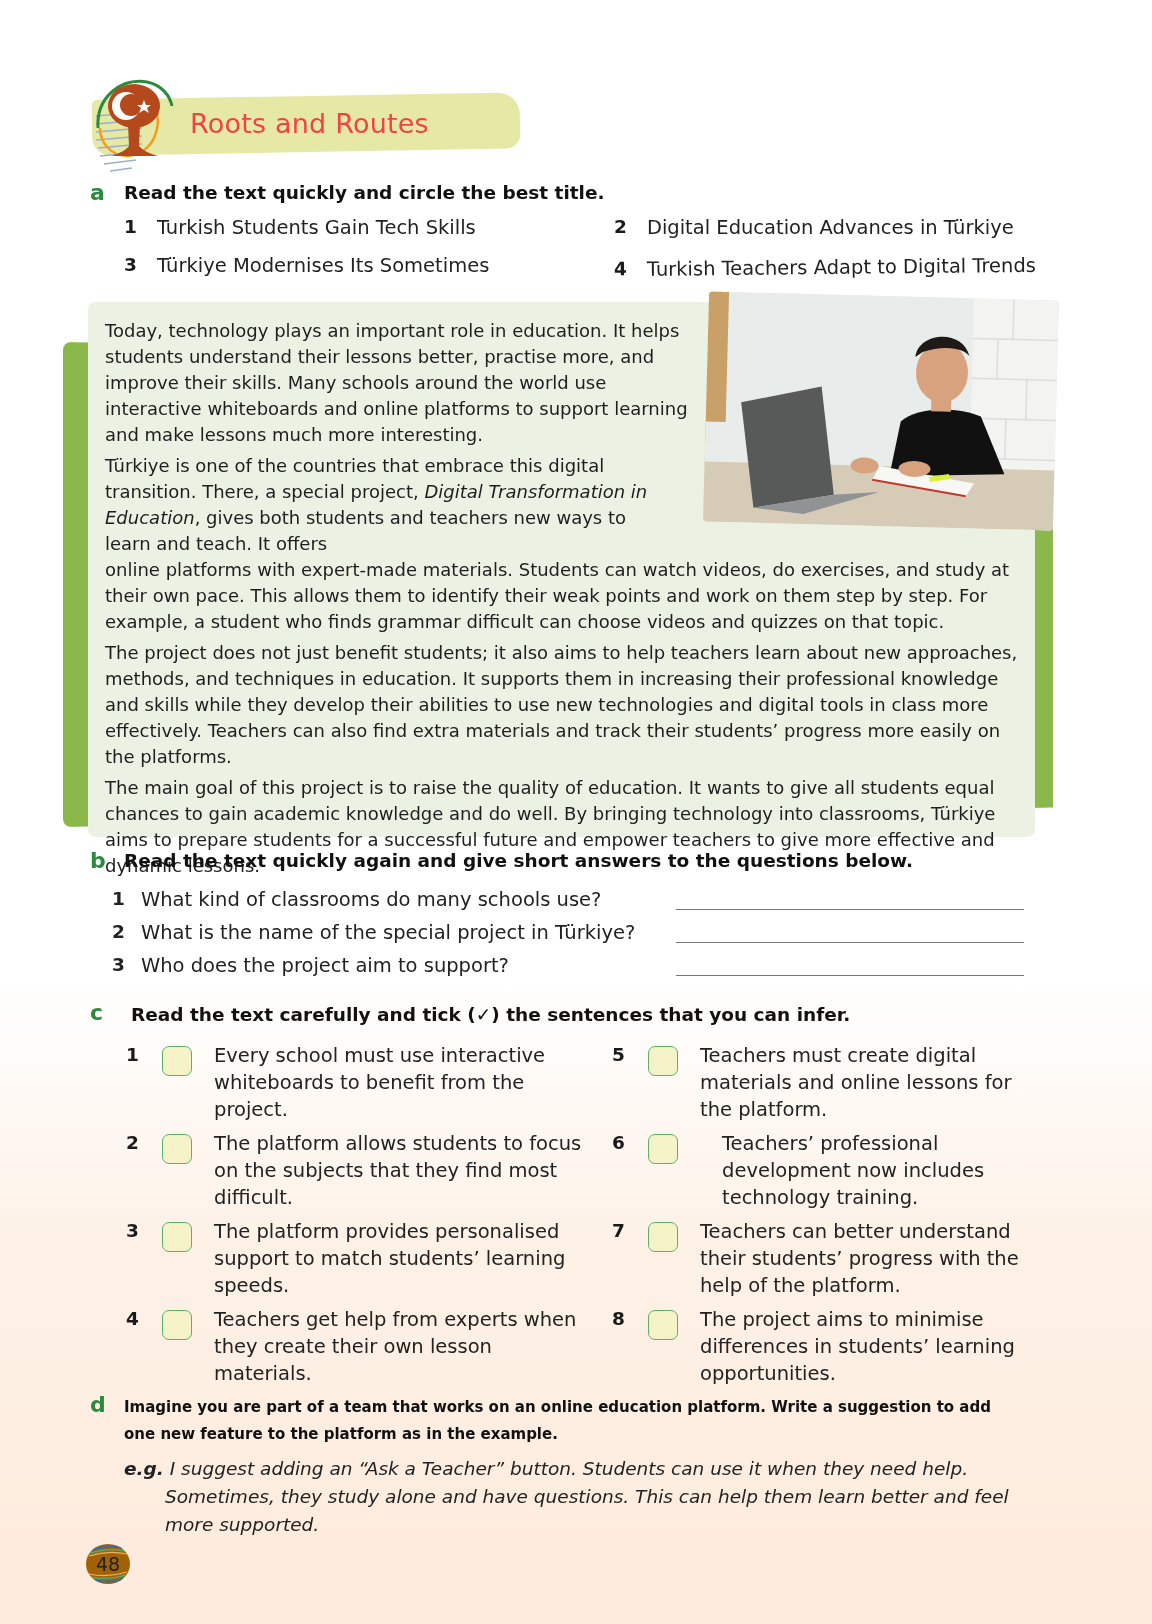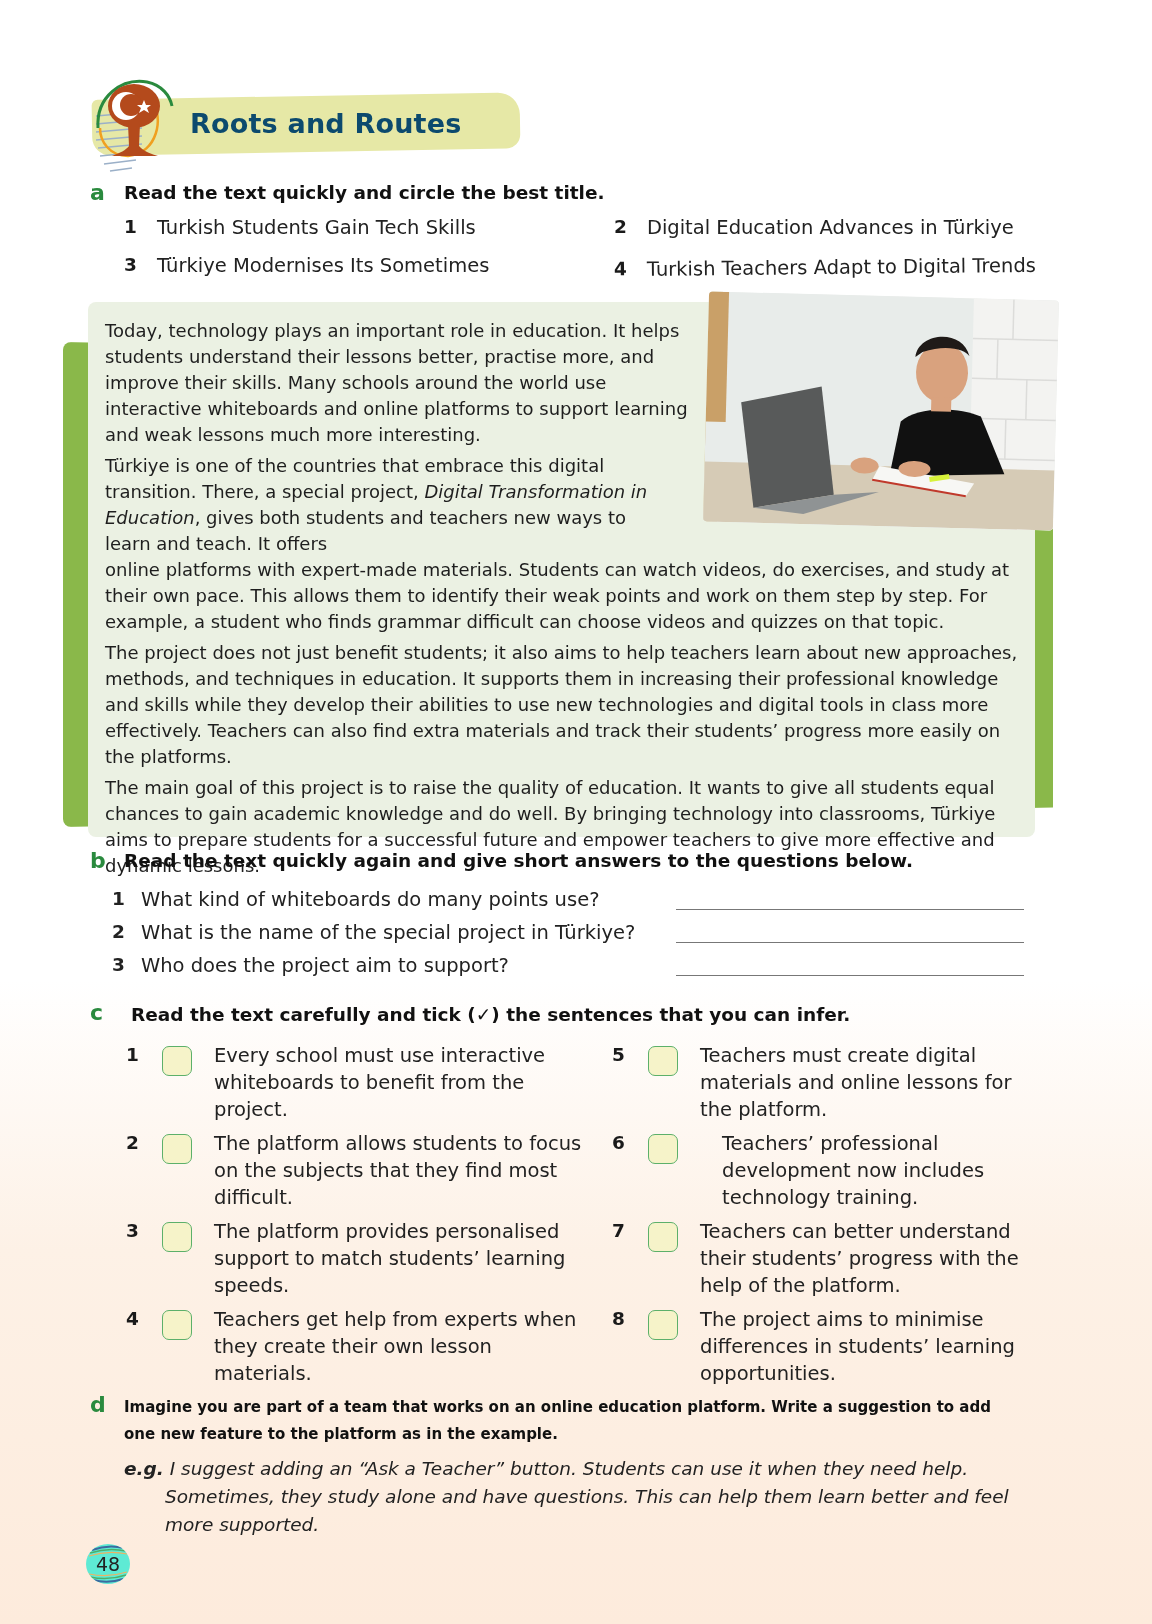--- a/index.html
+++ b/index.html
@@ -15,21 +15,21 @@
 
   
   .banner {
     left: 92px; top: 96px; width: 428px; height: 56px;
     background: #e6e8a6;
     border-radius: 6px 22px 14px 18px;
     transform: rotate(-1deg);
   }
   .banner-title {
     left: 190px; top: 108px;
-    font-size: 27px; font-weight: bold; color: #0c4a6e;
+    font-size: 27px; font-weight: normal; color: #ef4444;
     letter-spacing: 0.2px;
   }
   .logo { left: 92px; top: 76px; width: 88px; height: 98px; }
 
   
   .sec-letter { font-size: 22px; font-weight: bold; color: #2a8a3e; }
   .sec-title { font-size: 18.5px; font-weight: bold; color: #111; }
   .opt-num { font-size: 18.5px; font-weight: bold; }
   .opt-text { font-size: 19.5px; color: #222; }
 
@@ -73,21 +73,21 @@
   .tick-text { font-size: 19.5px; line-height: 27px; color: #222; }
 
   
   .d-title { font-size: 15px; font-weight: bold; line-height: 27px; color: #111; }
   .example { font-size: 18.5px; font-style: italic; line-height: 28px; color: #222; }
   .example b { font-style: italic; }
 
   
   .page-badge {
     left: 86px; top: 1544px; width: 44px; height: 40px;
-    border-radius: 50%; background: #5eead4;
+    border-radius: 50%; background: #a16207;
     display: flex; align-items: center; justify-content: center;
     font-size: 19px; color: #222; overflow: hidden;
   }
 </style>
 </head>
 <body>
 
 <div class="abs banner"></div>
 <svg class="abs logo" viewBox="0 0 88 98">
   <g stroke="#9bb0c8" stroke-width="1.6">
@@ -157,35 +157,35 @@
     <polygon points="50,215 130,200 175,196 100,220" fill="#8f9394"></polygon>
     <polygon points="175,170 270,185 262,198 168,184" fill="#f7f7f4"></polygon>
     <line x1="168" y1="184" x2="262" y2="198" stroke="#c0392b" stroke-width="2"></line>
     <rect x="225" y="178" width="20" height="5" fill="#d7f23a" transform="rotate(-10 235 180)"></rect>
     <ellipse cx="160" cy="170" rx="14" ry="8" fill="#d9a27e"></ellipse>
     <ellipse cx="210" cy="172" rx="16" ry="8" fill="#d9a27e"></ellipse>
   </svg>
 </div>
 
 <div class="abs reading-text">
-  <p class="narrow">Today, technology plays an important role in education. It helps students understand their lessons better, practise more, and improve their skills. Many schools around the world use interactive whiteboards and online platforms to support learning and weak lessons much more interesting.</p>
+  <p class="narrow">Today, technology plays an important role in education. It helps students understand their lessons better, practise more, and improve their skills. Many schools around the world use interactive whiteboards and online platforms to support learning and make lessons much more interesting.</p>
   <p style="margin-bottom:5px;">
     <span class="narrow" style="display:block; width:570px;"><span>Türkiye is one of the countries that embrace this digital transition. There, a special project, </span><i>Digital Transformation in Education</i><span>, gives both students and teachers new ways to learn and teach. It offers</span></span>
     <span style="display:block;">online platforms with expert-made materials. Students can watch videos, do exercises, and study at their own pace. This allows them to identify their weak points and work on them step by step. For example, a student who finds grammar difficult can choose videos and quizzes on that topic.</span>
   </p>
   <p>The project does not just benefit students; it also aims to help teachers learn about new approaches, methods, and techniques in education. It supports them in increasing their professional knowledge and skills while they develop their abilities to use new technologies and digital tools in class more effectively. Teachers can also find extra materials and track their students’ progress more easily on the platforms.</p>
   <p>The main goal of this project is to raise the quality of education. It wants to give all students equal chances to gain academic knowledge and do well. By bringing technology into classrooms, Türkiye aims to prepare students for a successful future and empower teachers to give more effective and dynamic lessons.</p>
 </div>
 
 <div class="abs sec-letter" style="left:90px; top:848px;">b</div>
 <div class="abs sec-title" style="left:124px; top:850px;">Read the text quickly again and give short answers to the questions below.</div>
 
 <div class="abs q-row" style="left:112px; top:888px; display:flex; gap:16px;">
   <span class="opt-num">1</span>
-  <span>What kind of whiteboards do many points use?</span>
+  <span>What kind of classrooms do many schools use?</span>
 </div>
 <div class="abs answer-line" style="left:676px; top:909px;"></div>
 
 <div class="abs q-row" style="left:112px; top:921px; display:flex; gap:16px;">
   <span class="opt-num">2</span>
   <span>What is the name of the special project in Türkiye?</span>
 </div>
 <div class="abs answer-line" style="left:676px; top:942px;"></div>
 
 <div class="abs q-row" style="left:112px; top:954px; display:flex; gap:16px;">

